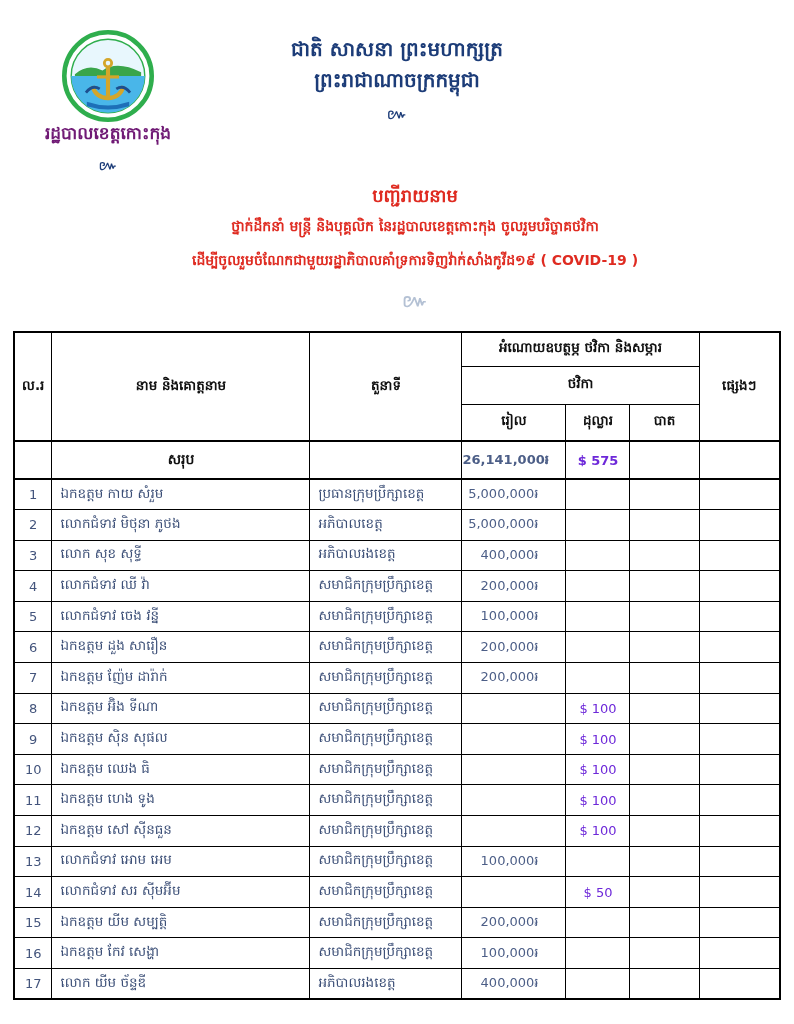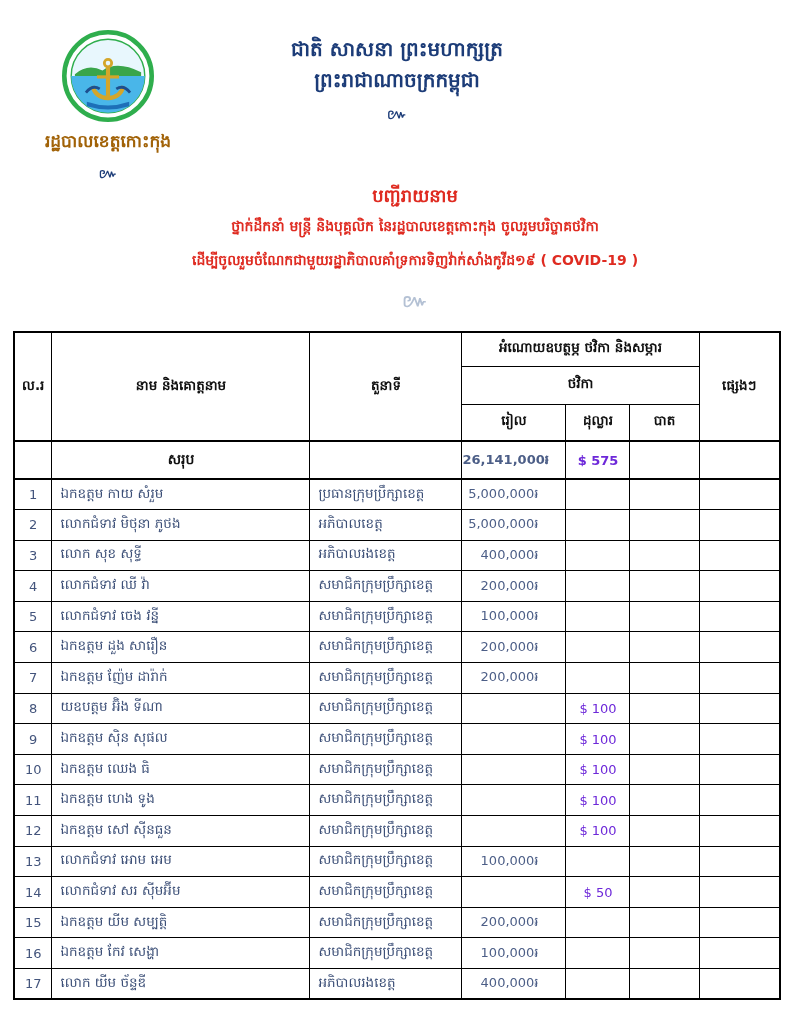--- a/index.html
+++ b/index.html
@@ -3,21 +3,21 @@
 <meta charset="utf-8">
 <style>
   html,body{margin:0;padding:0;background:#e9e9e9;}
   .page{
     position:relative;width:794px;height:1024px;margin:0 auto;background:#ffffff;
     font-family:"DejaVu Sans",sans-serif;overflow:hidden;
   }
   
   .logo-block{position:absolute;left:38px;top:30px;width:140px;text-align:center;}
   .logo-block svg{display:block;margin:0 auto;}
-  .admin-title{margin-top:8px;font-size:17px;font-weight:bold;color:#a16207;line-height:1.35;}
+  .admin-title{font-size:17px;font-weight:bold;color:#701a75;line-height:1.35;}
   .orn{font-weight:bold;color:#1c3c78;}
   .logo-block .orn{margin-top:12px;font-size:13px;}
   .kingdom-block{position:absolute;left:0;top:34px;width:100%;text-align:center;color:#1c3c78;}
   .kingdom-line{font-size:20px;font-weight:bold;line-height:31px;}
   .kingdom-block .orn{margin-top:9px;font-size:14px;}
   
   .title-block{position:absolute;left:0;top:183px;width:100%;text-align:center;color:#df2b21;padding-left:18px;}
   .title-l1{font-size:18px;font-weight:bold;line-height:26px;}
   .title-l2,.title-l3{font-size:14px;font-weight:bold;line-height:34px;}
   .orn-faded{margin-top:12px;font-size:18px;font-weight:bold;color:#b4c1d4;}
@@ -172,21 +172,21 @@
             <td class="c-no">7</td>
             <td class="c-name">ឯកឧត្តម ញ៉ែម ដារ៉ាក់</td>
             <td class="c-pos">សមាជិកក្រុមប្រឹក្សាខេត្ត</td>
             <td class="c-riel">200,000៛</td>
             <td class="c-usd"></td>
             <td class="c-baht"></td>
             <td class="c-other"></td>
           </tr>
           <tr>
             <td class="c-no">8</td>
-            <td class="c-name">យឧបត្តម អ៊ិង ទីណា</td>
+            <td class="c-name">ឯកឧត្តម អ៊ិង ទីណា</td>
             <td class="c-pos">សមាជិកក្រុមប្រឹក្សាខេត្ត</td>
             <td class="c-riel"></td>
             <td class="c-usd">$ 100</td>
             <td class="c-baht"></td>
             <td class="c-other"></td>
           </tr>
           <tr>
             <td class="c-no">9</td>
             <td class="c-name">ឯកឧត្តម ស៊ិន សុផល</td>
             <td class="c-pos">សមាជិកក្រុមប្រឹក្សាខេត្ត</td>

